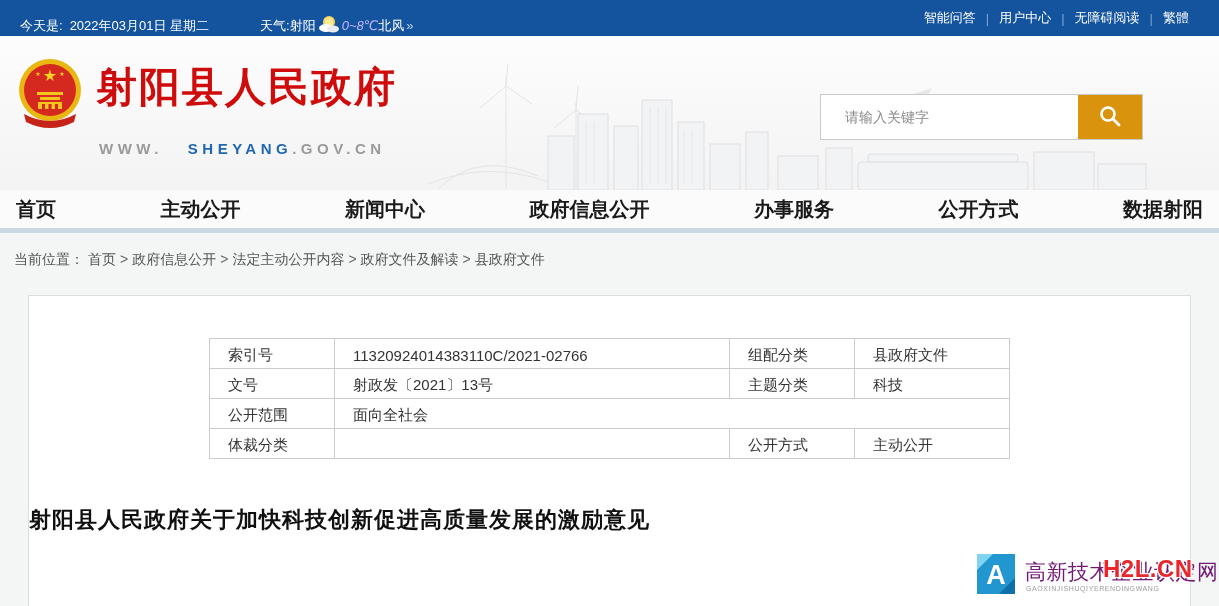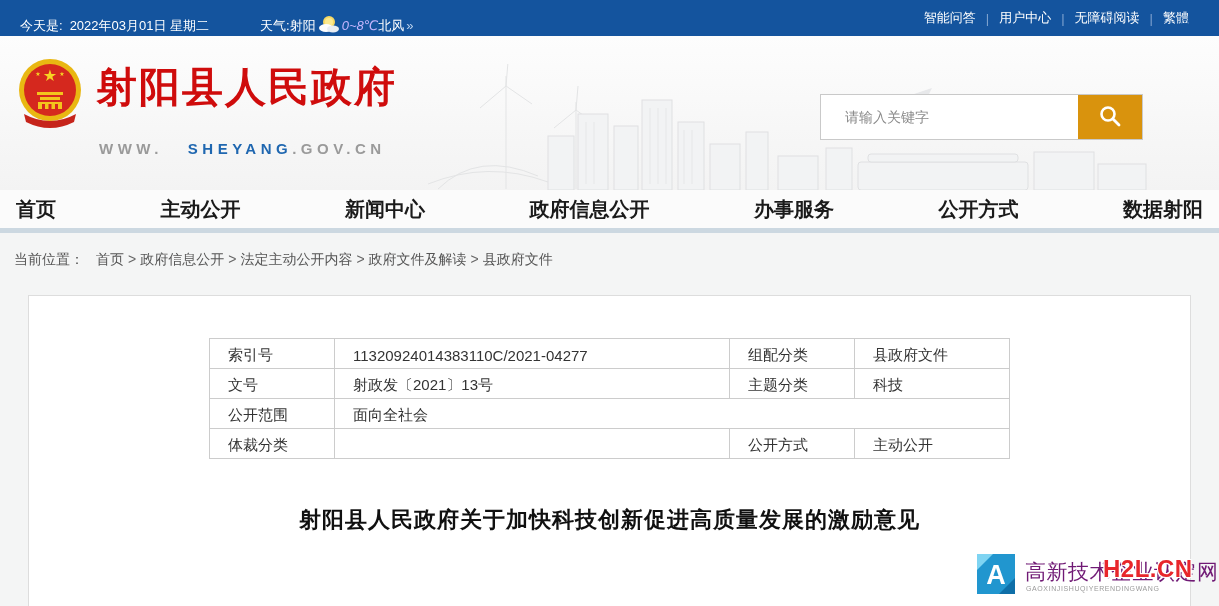--- a/index.html
+++ b/index.html
@@ -52,36 +52,36 @@
   
   .mainnav {
     height:38px; background:#fbfbfb; display:flex; align-items:center;
     justify-content:space-between; padding:0 16px;
   }
   .nav-item { font-size:20px; font-weight:bold; color:#1a1a1a; text-decoration:none; white-space:nowrap; }
   .nav-strip { height:5px; background:#ccd8e1; }
 
   
   .breadcrumb { padding:18px 0 0 14px; font-size:14px; color:#555; height:62px; }
-  .bc-label { margin-right:12px; }
+  .bc-label { margin-right:4px; }
   .bc-link { color:#555; text-decoration:none; }
   .bc-sep { margin:0 4px; color:#666; }
 
   
   .card {
     position:absolute; left:28px; right:28px; top:295px; bottom:0;
     background:#fff; border:1px solid #ddd; border-bottom:none;
   }
   .doc-table {
     width:800px; margin:42px auto 0; border-collapse:collapse;
     font-size:15px; color:#333; table-layout:fixed;
   }
   .doc-table td { border:1px solid #ccc; height:30px; padding:4px 6px 0 18px; overflow:hidden; white-space:nowrap; }
   .doc-title {
-    margin-top:46px; text-align:center; font-family:"Liberation Serif","DejaVu Serif",serif;
+    margin-top:46px; font-family:"Liberation Serif","DejaVu Serif",serif;
     font-weight:bold; font-size:22px; color:#101010; letter-spacing:1px;
   }
 
   
   .watermark { position:absolute; right:0; bottom:0; width:254px; height:60px; }
   .wm-logo { position:absolute; left:8px; bottom:4px; }
   .wm-text {
     position:absolute; left:60px; top:12px; font-size:21px; font-weight:normal;
     color:#701a75; letter-spacing:0.5px; white-space:nowrap;
   }
@@ -224,21 +224,21 @@
   <table class="doc-table">
     <colgroup>
         <col style="width:125px">
         <col style="width:395px">
         <col style="width:125px">
         <col style="width:155px">
       </colgroup>
     <tbody id="doc-info-body">
         <tr>
           <td class="cell-label">索引号</td>
-          <td class="cell-value">11320924014383110C/2021-04277</td>
+          <td class="cell-value">11320924014383110C/2021-02766</td>
           <td class="cell-label">组配分类</td>
           <td class="cell-value">县政府文件</td>
         </tr>
         <tr>
           <td class="cell-label">文号</td>
           <td class="cell-value">射政发〔2021〕13号</td>
           <td class="cell-label">主题分类</td>
           <td class="cell-value">科技</td>
         </tr>
         <tr>

